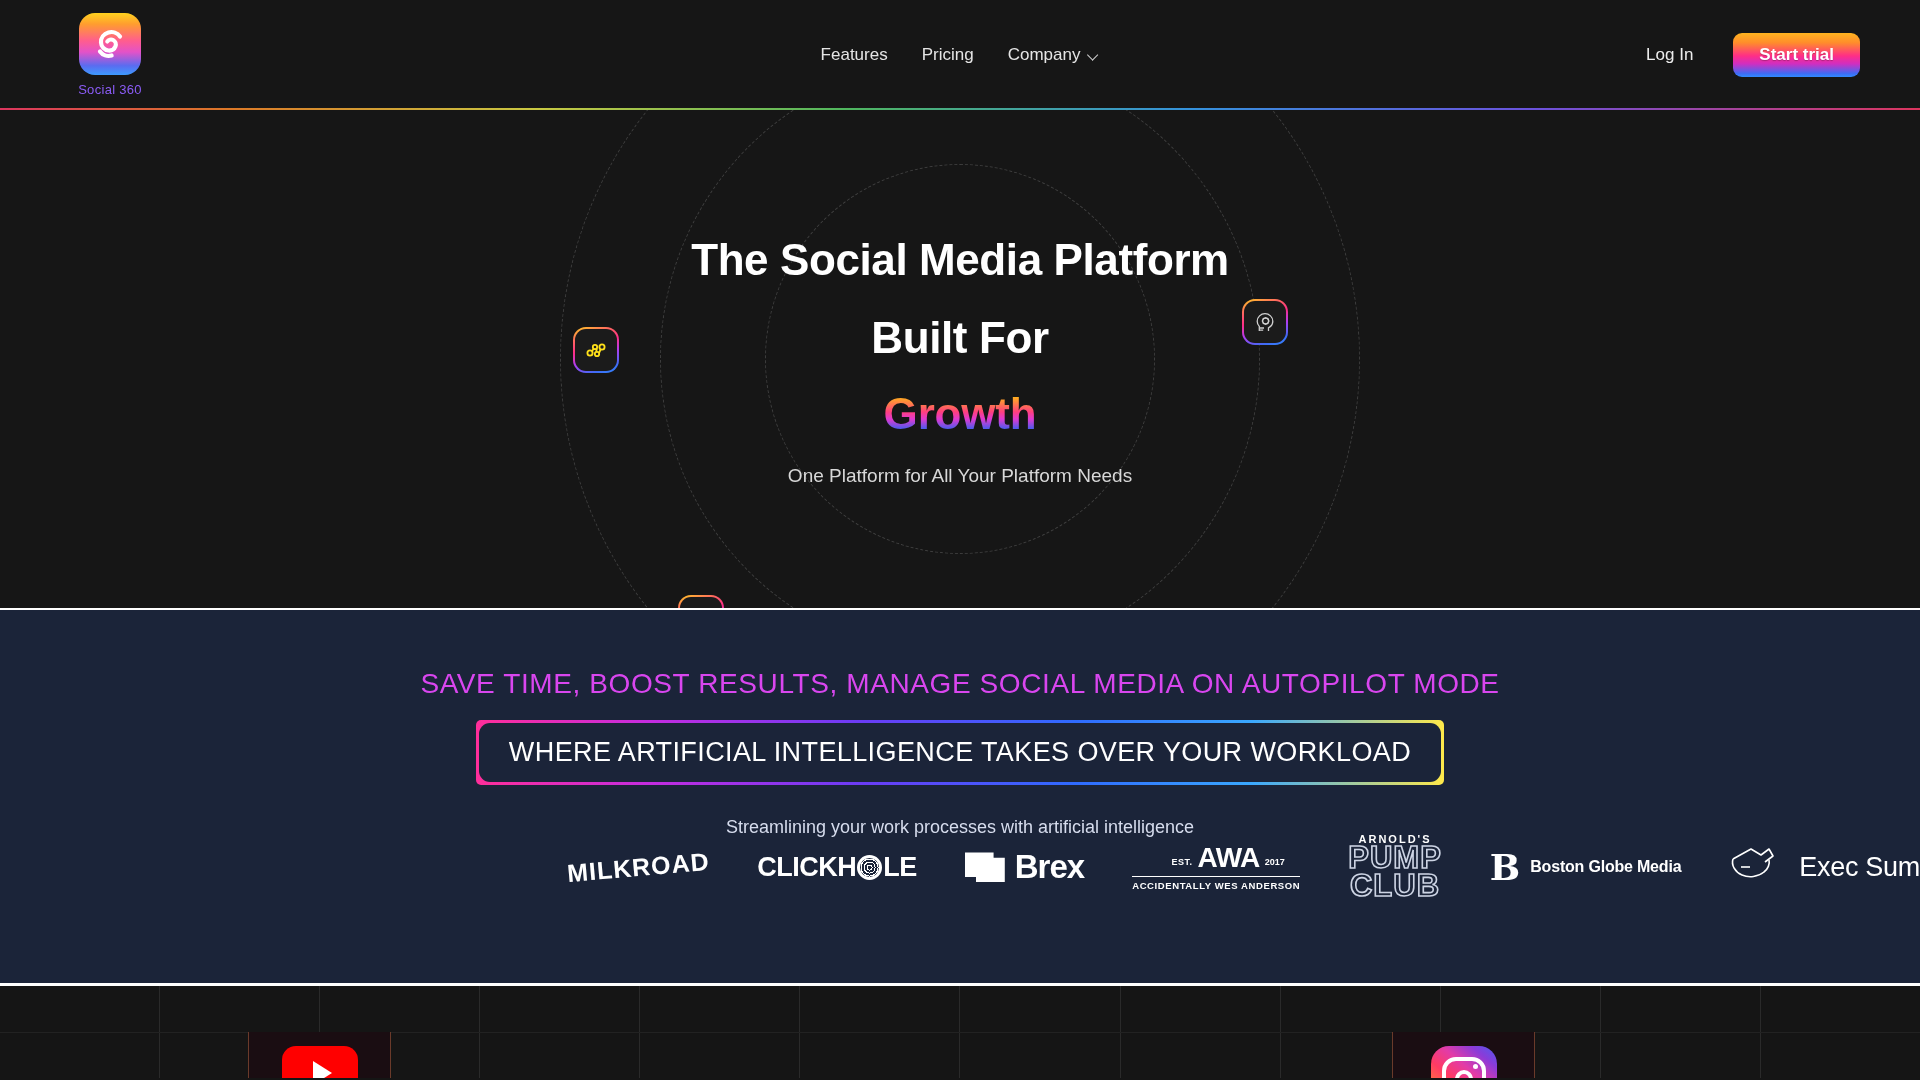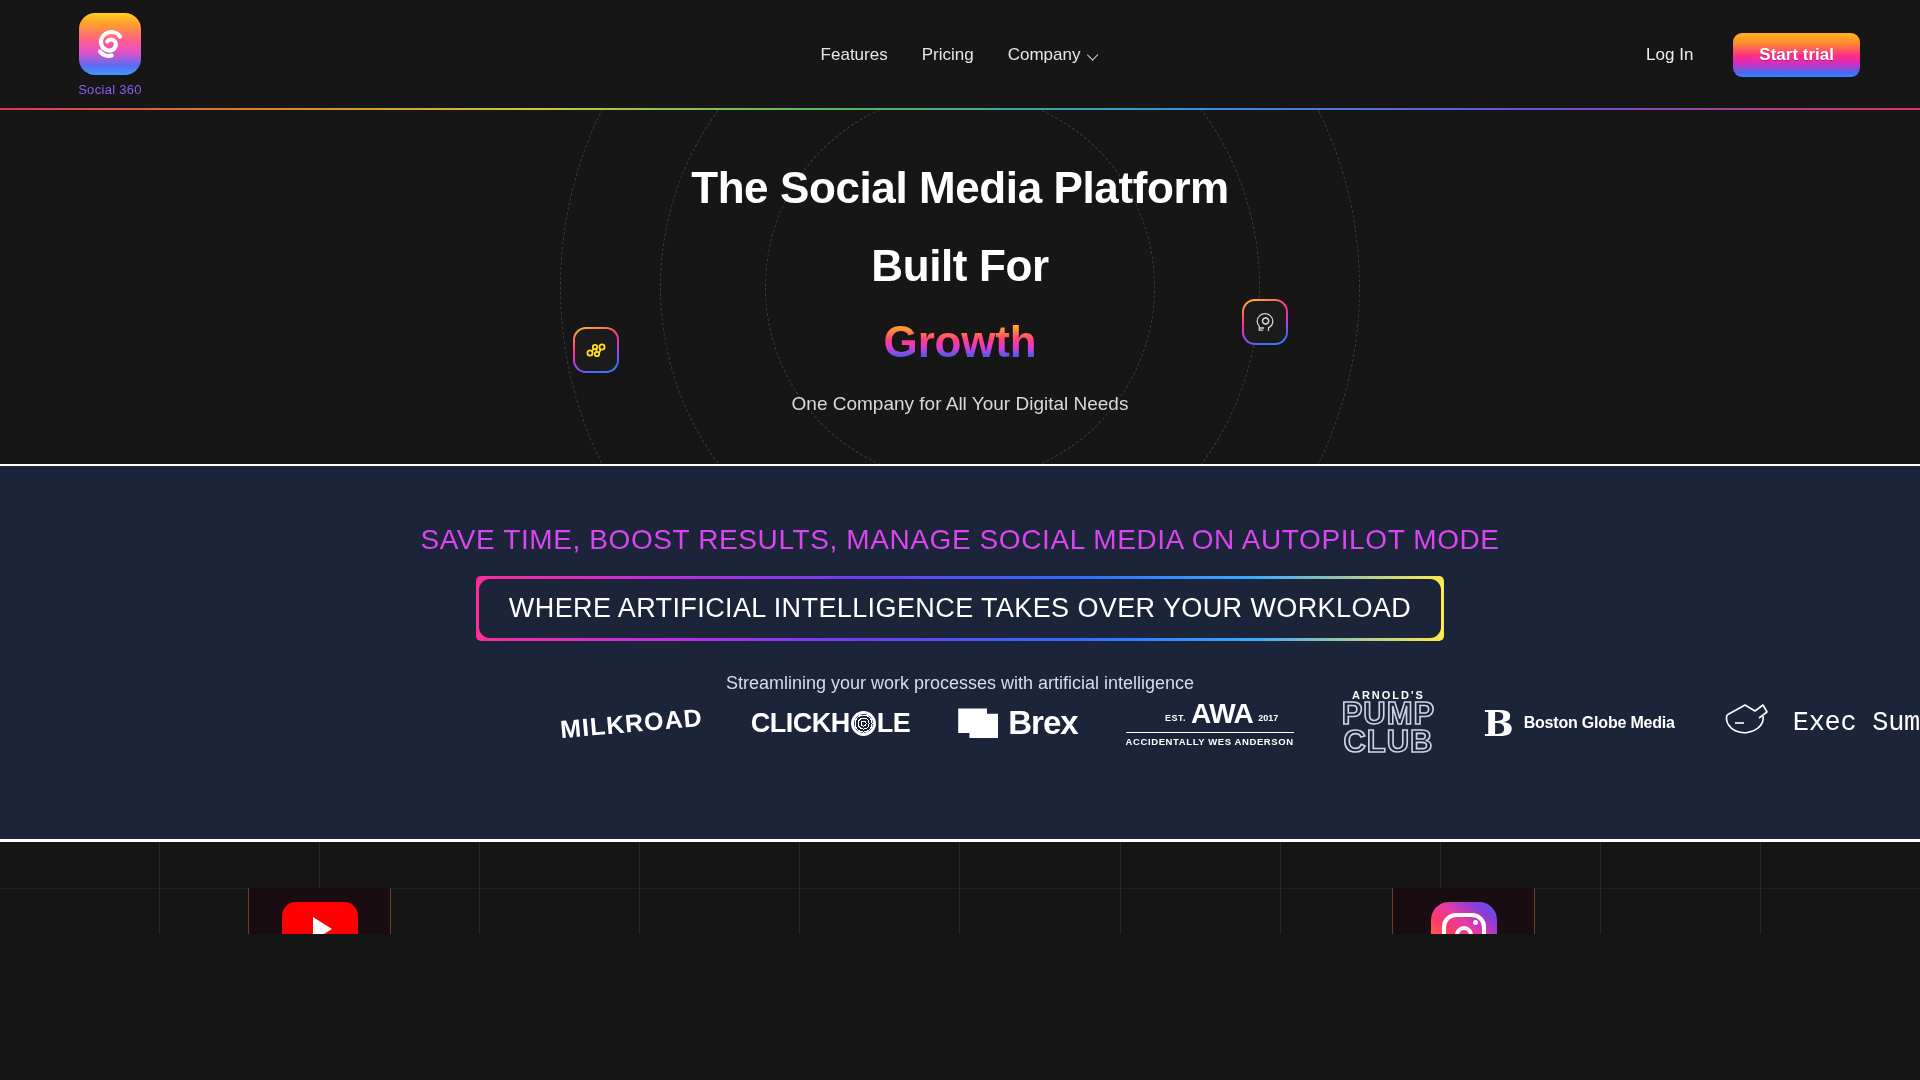--- a/index.html
+++ b/index.html
@@ -60,21 +60,21 @@
     border:none; cursor:pointer;
     padding:12px 26px; border-radius:9px;
     color:#fff; font-size:17px; font-weight:700;
     font-family:"Liberation Sans", sans-serif;
     background:linear-gradient(180deg,#ffb41f 0%,#ff8d2b 22%,#ff2e86 52%,#d12ec0 70%,#3f6bf5 92%,#2f8bff 100%);
     text-shadow:0 1px 1px rgba(0,0,0,.25);
   }
 
   
   .hero {
-    position:relative; height:354px; background:#161616; overflow:hidden;
+    position:relative; height:498px; background:#161616; overflow:hidden;
     display:flex; flex-direction:column; align-items:center; justify-content:center;
   }
   .rings { position:absolute; left:50%; top:50%; transform:translate(-50%,-50%); pointer-events:none; }
   .ring {
     position:absolute; left:50%; top:50%; transform:translate(-50%,-50%);
     border-radius:50%; border:1px dashed rgba(255,255,255,.17);
   }
   .ring.r1 { width:390px; height:390px; }
   .ring.r2 { width:600px; height:600px; }
   .ring.r3 { width:800px; height:800px; }
@@ -160,21 +160,21 @@
   .lg-pump { text-align:center; line-height:.92; }
   .pump-a { font-size:11px; font-weight:700; letter-spacing:2px; }
   .pump-b, .pump-c {
     font-size:31px; font-weight:700; letter-spacing:1px;
     color:transparent; -webkit-text-stroke:1.6px #cdd4e4;
   }
   .lg-bgm { display:flex; align-items:center; gap:10px; }
   .bgm-b { font-family:"DejaVu Serif", serif; font-size:36px; font-weight:700; line-height:1; }
   .bgm-t { font-size:16px; font-weight:700; letter-spacing:-.2px; white-space:nowrap; }
   .lg-exec { display:flex; align-items:center; gap:8px; }
-  .exec-t { font-size:27px; font-weight:400; letter-spacing:-.3px; white-space:nowrap;font-family:Liberation Mono, monospace; }
+  .exec-t { font-size:27px; font-weight:400; letter-spacing:-.3px; white-space:nowrap; }
 
   
   .bottom {
     position:relative; height:95px; background:#151515;
     border-top:3px solid #ffffff;
     overflow:hidden;
   }
   .grid-cols { position:absolute; inset:0; display:flex; }
   .gcol { flex:1; border-right:1px solid #2a2a2a; position:relative; }
   .gcol:last-child { border-right:none; }
@@ -274,21 +274,21 @@
           <rect x="9.8" y="9.8" width="4.4" height="4.4" rx="1"></rect>
           <path d="M9.5 3.2v3.3M14.5 3.2v3.3M9.5 17.5v3.3M14.5 17.5v3.3M3.2 9.5h3.3M3.2 14.5h3.3M17.5 9.5h3.3M17.5 14.5h3.3"></path>
         </svg>
       </div>
     </div>
 
     <div class="hero-inner">
       <h1 class="hero-l1">The Social Media Platform</h1>
       <h1 class="hero-l2">Built For</h1>
       <div><span class="hero-grad">Growth</span></div>
-      <p class="hero-sub">One Company for All Your Digital Needs</p>
+      <p class="hero-sub">One Platform for All Your Platform Needs</p>
     </div>
   </section>
 
   <section class="band">
     <div class="band-h">SAVE TIME, BOOST RESULTS, MANAGE SOCIAL MEDIA ON AUTOPILOT MODE</div>
     <div class="pill-wrap">
       <div class="pill">WHERE ARTIFICIAL INTELLIGENCE TAKES OVER YOUR WORKLOAD</div>
     </div>
     <div class="band-sub">Streamlining your work processes with artificial intelligence</div>
 

